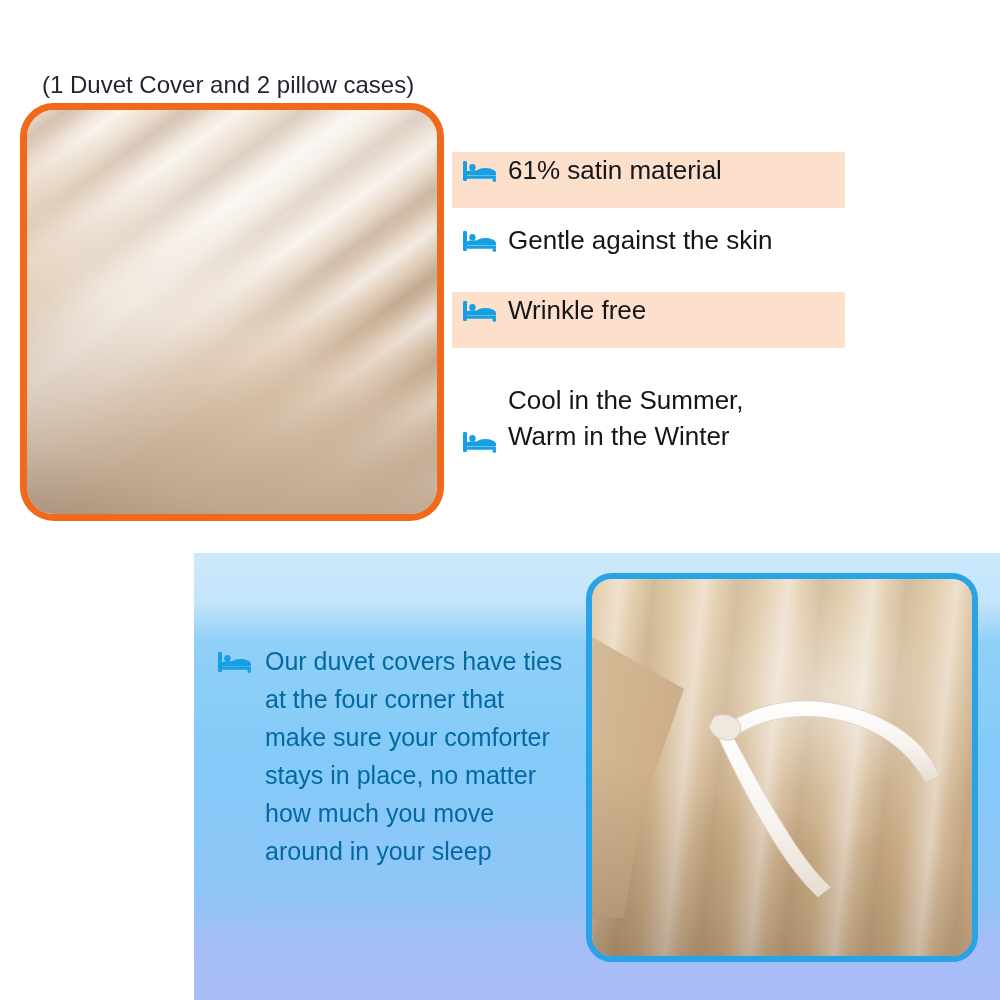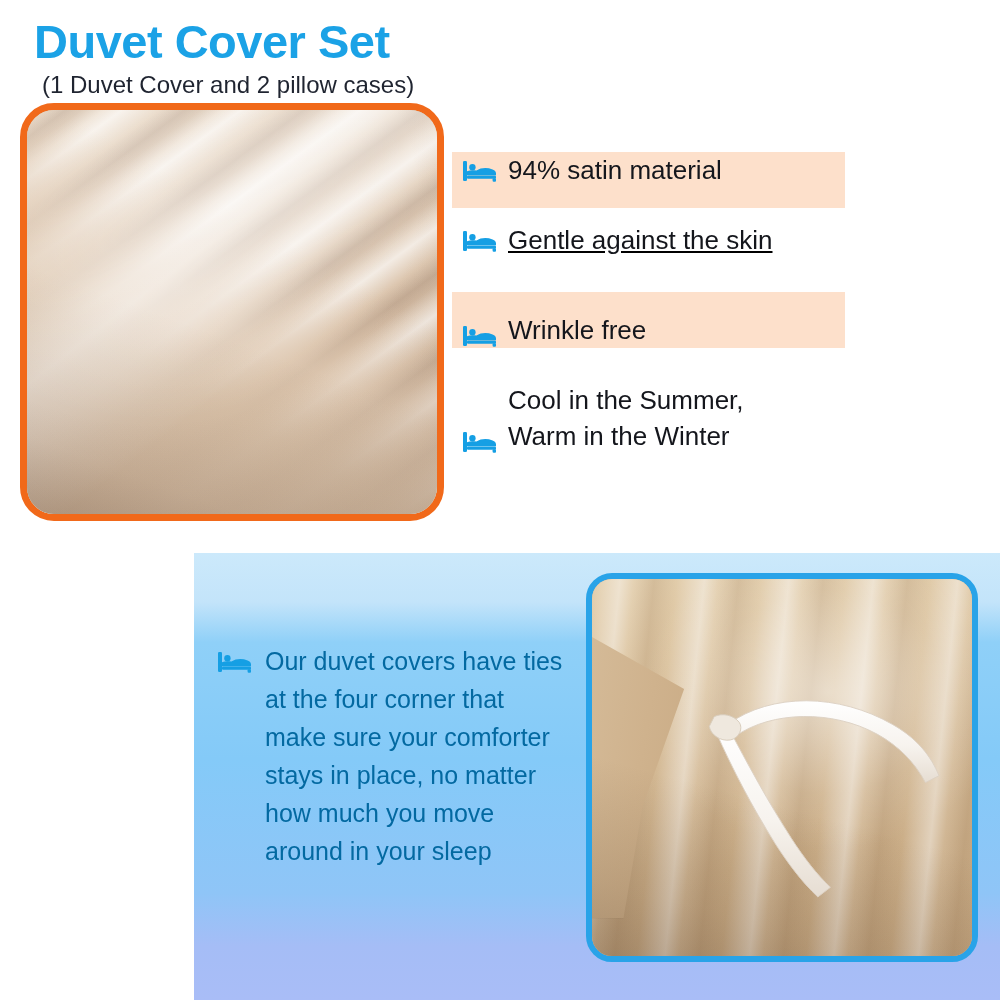--- a/index.html
+++ b/index.html
@@ -237,21 +237,20 @@
   #tie-ribbons {
     position: absolute;
     inset: 0;
   }
 </style>
 </head>
 <body>
 
 <div id="page">
 
-  <div id="title">Duvet Cover Set</div>
 
   <div id="subtitle">(1 Duvet Cover and 2 pillow cases)</div>
 
   <div id="fabric-frame">
     <div class="fabric-art fab-base"></div>
     <div class="fabric-art fab-folds"></div>
     <div class="fabric-art fab-foldmask"></div>
     <div class="fabric-art fab-sheenA"></div>
     <div class="fabric-art fab-shadeA"></div>
     <div class="fabric-art fab-vignette"></div>
@@ -262,39 +261,39 @@
       <svg viewBox="0 0 34 24" xmlns="http://www.w3.org/2000/svg">
         <g fill="#159fe4">
           <rect x="0" y="2" width="4" height="20" rx="1.2"></rect>
           <circle cx="9.4" cy="8.2" r="3.2"></circle>
           <path d="M13.4 11.6 C18 8.6 24 8.4 29.6 10.4 C31.8 11.2 33 12.6 33 14.3 L33 16.2 L4 16.2 L4 12.2 C7 11.0 10.3 11.1 13.4 11.6 Z"></path>
           <rect x="4" y="16.6" width="29" height="3.2" rx="1"></rect>
           <rect x="29.6" y="19.2" width="3.4" height="3.6" rx="1"></rect>
         </g>
       </svg>
     </span>
-    <span class="feature-text">94% satin material</span>
-  </div>
-
-  <div class="feature-row" style="top:222px; width:393px; height:56px;text-decoration:underline;">
+    <span class="feature-text">61% satin material</span>
+  </div>
+
+  <div class="feature-row" style="top:222px; width:393px; height:56px;">
     <span class="bed-icon">
       <svg viewBox="0 0 34 24" xmlns="http://www.w3.org/2000/svg">
         <g fill="#159fe4">
           <rect x="0" y="2" width="4" height="20" rx="1.2"></rect>
           <circle cx="9.4" cy="8.2" r="3.2"></circle>
           <path d="M13.4 11.6 C18 8.6 24 8.4 29.6 10.4 C31.8 11.2 33 12.6 33 14.3 L33 16.2 L4 16.2 L4 12.2 C7 11.0 10.3 11.1 13.4 11.6 Z"></path>
           <rect x="4" y="16.6" width="29" height="3.2" rx="1"></rect>
           <rect x="29.6" y="19.2" width="3.4" height="3.6" rx="1"></rect>
         </g>
       </svg>
     </span>
     <span class="feature-text">Gentle against the skin</span>
   </div>
 
-  <div class="feature-row band" style="top:292px; width:393px; height:56px;align-items:flex-end;">
+  <div class="feature-row band" style="top:292px; width:393px; height:56px;">
     <span class="bed-icon">
       <svg viewBox="0 0 34 24" xmlns="http://www.w3.org/2000/svg">
         <g fill="#159fe4">
           <rect x="0" y="2" width="4" height="20" rx="1.2"></rect>
           <circle cx="9.4" cy="8.2" r="3.2"></circle>
           <path d="M13.4 11.6 C18 8.6 24 8.4 29.6 10.4 C31.8 11.2 33 12.6 33 14.3 L33 16.2 L4 16.2 L4 12.2 C7 11.0 10.3 11.1 13.4 11.6 Z"></path>
           <rect x="4" y="16.6" width="29" height="3.2" rx="1"></rect>
           <rect x="29.6" y="19.2" width="3.4" height="3.6" rx="1"></rect>
         </g>
       </svg>

